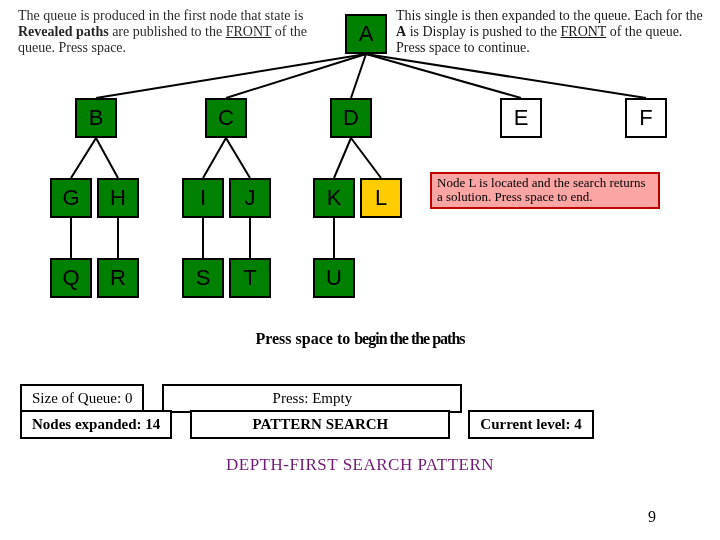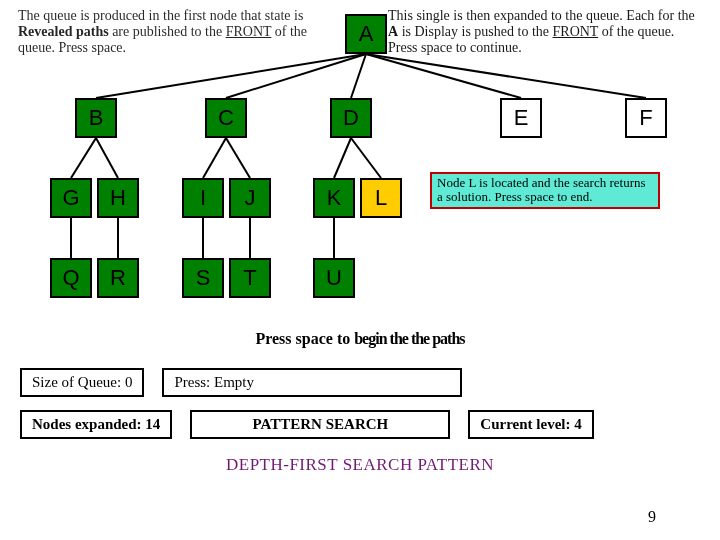--- a/index.html
+++ b/index.html
@@ -52,21 +52,21 @@
     z-index: 1;
     pointer-events: none;
   }
 
   
   .anno {
     position: absolute;
     border: 2px solid #c00000;
     font-size: 13px;
     padding: 2px 5px;
-    background: #5eead4;
+    background: #fca5a5;
     line-height: 1.1;
     z-index: 6;
   }
 
   
   .center-text {
     position: absolute;
     width: 100%;
     text-align: center;
     font-weight: bold;
@@ -105,21 +105,21 @@
 </style>
 </head>
 <body>
 
 <div class="stage">
 
   <div class="overlap-text" style="left:18px; top:8px; width:310px; opacity:0.85;">
     <span>The queue is produced in the first node that state is <b>Revealed paths</b> are published to the <span class="underline">FRONT</span> of the queue. Press space.</span>
   </div>
 
-  <div class="overlap-text" style="left:388px; top:8px; width:310px; opacity:0.9;">
+  <div class="overlap-text" style="left:396px; top:8px; width:310px; opacity:0.9;">
     <span>This single is then expanded to the queue. Each for the <b>A</b> is Display is pushed to the <span class="underline">FRONT</span> of the queue. Press space to continue.</span>
   </div>
 
   <svg class="edges">
     <g id="edge-group" stroke="#000" stroke-width="2">
         <line x1="366" y1="54" x2="96" y2="98"></line>
         <line x1="366" y1="54" x2="226" y2="98"></line>
         <line x1="366" y1="54" x2="351" y2="98"></line>
         <line x1="366" y1="54" x2="521" y2="98"></line>
         <line x1="366" y1="54" x2="646" y2="98"></line>
@@ -156,21 +156,21 @@
       <div class="node green" style="left: 229px; top: 258px;">T</div>
       <div class="node green" style="left: 313px; top: 258px;">U</div>
     </div>
 
   <div class="anno" style="left:430px; top:172px; width:230px;">Node L is located and the search returns a solution. Press space to end.</div>
 
   <div class="center-text" style="top:330px;">
     <span>Press space to </span><span style="letter-spacing:-1px">begin the the paths</span>
   </div>
 
-  <div class="status-row" style="top:368px;">
+  <div class="status-row" style="top:384px;text-align:center;">
     <div class="status-box">Size of Queue: 0</div>
     <div class="status-box" style="min-width:300px">Press: Empty</div>
   </div>
   <div class="status-row" style="top:410px;font-weight:bold;">
     <div class="status-box">Nodes expanded: 14</div>
     <div class="status-box" style="min-width:260px; text-align:center">PATTERN SEARCH</div>
     <div class="status-box">Current level: 4</div>
   </div>
 
   <div class="title-text" style="top:455px;">DEPTH-FIRST SEARCH PATTERN</div>

